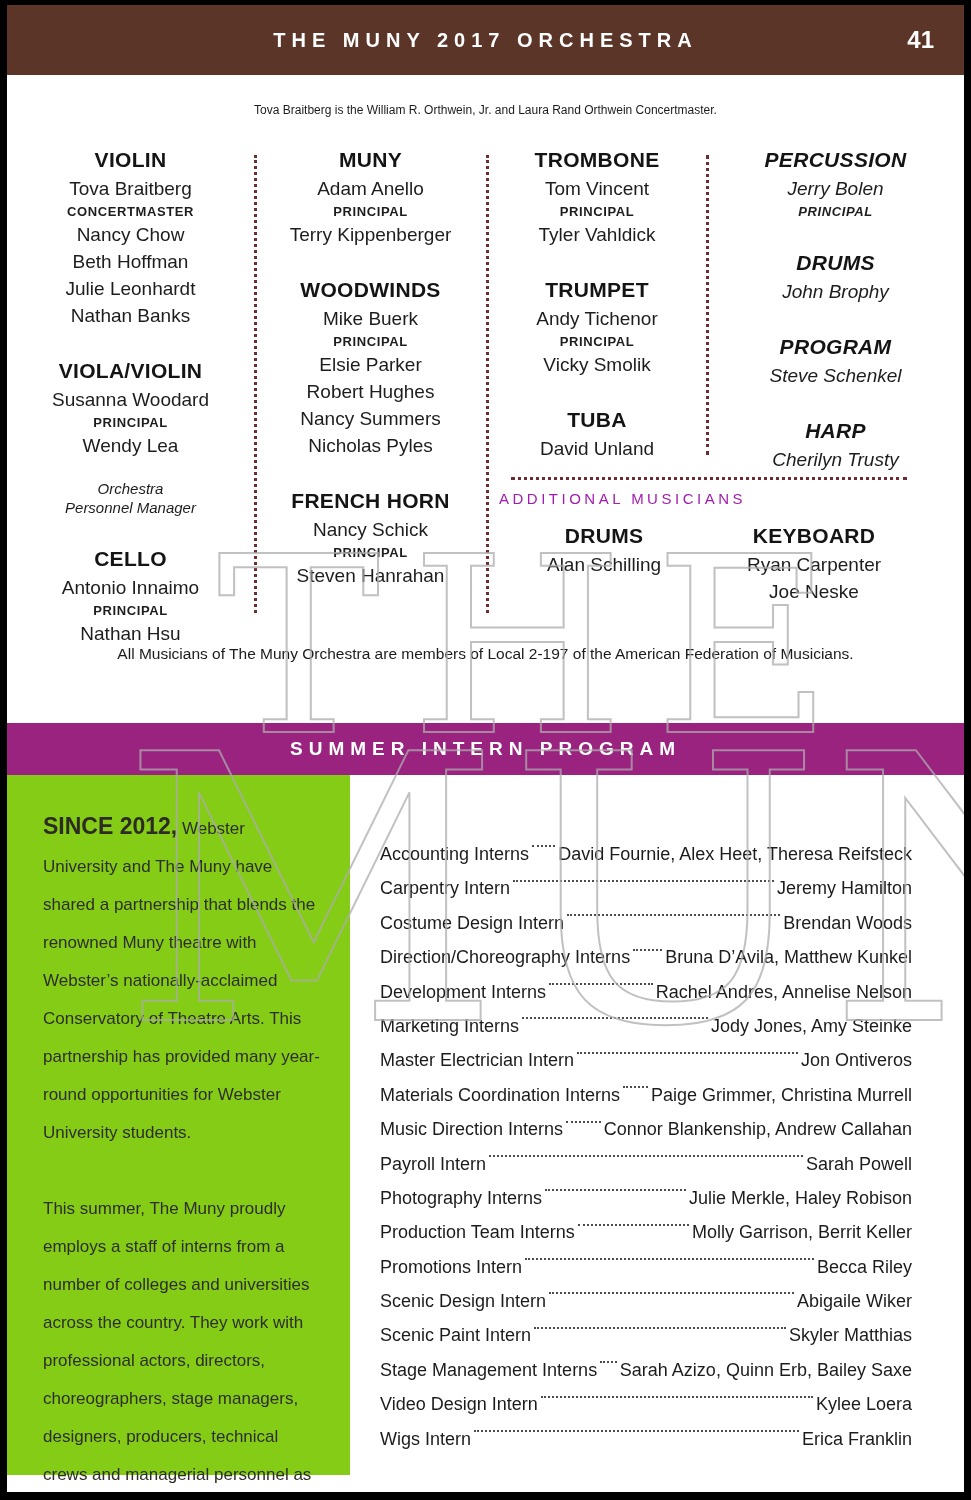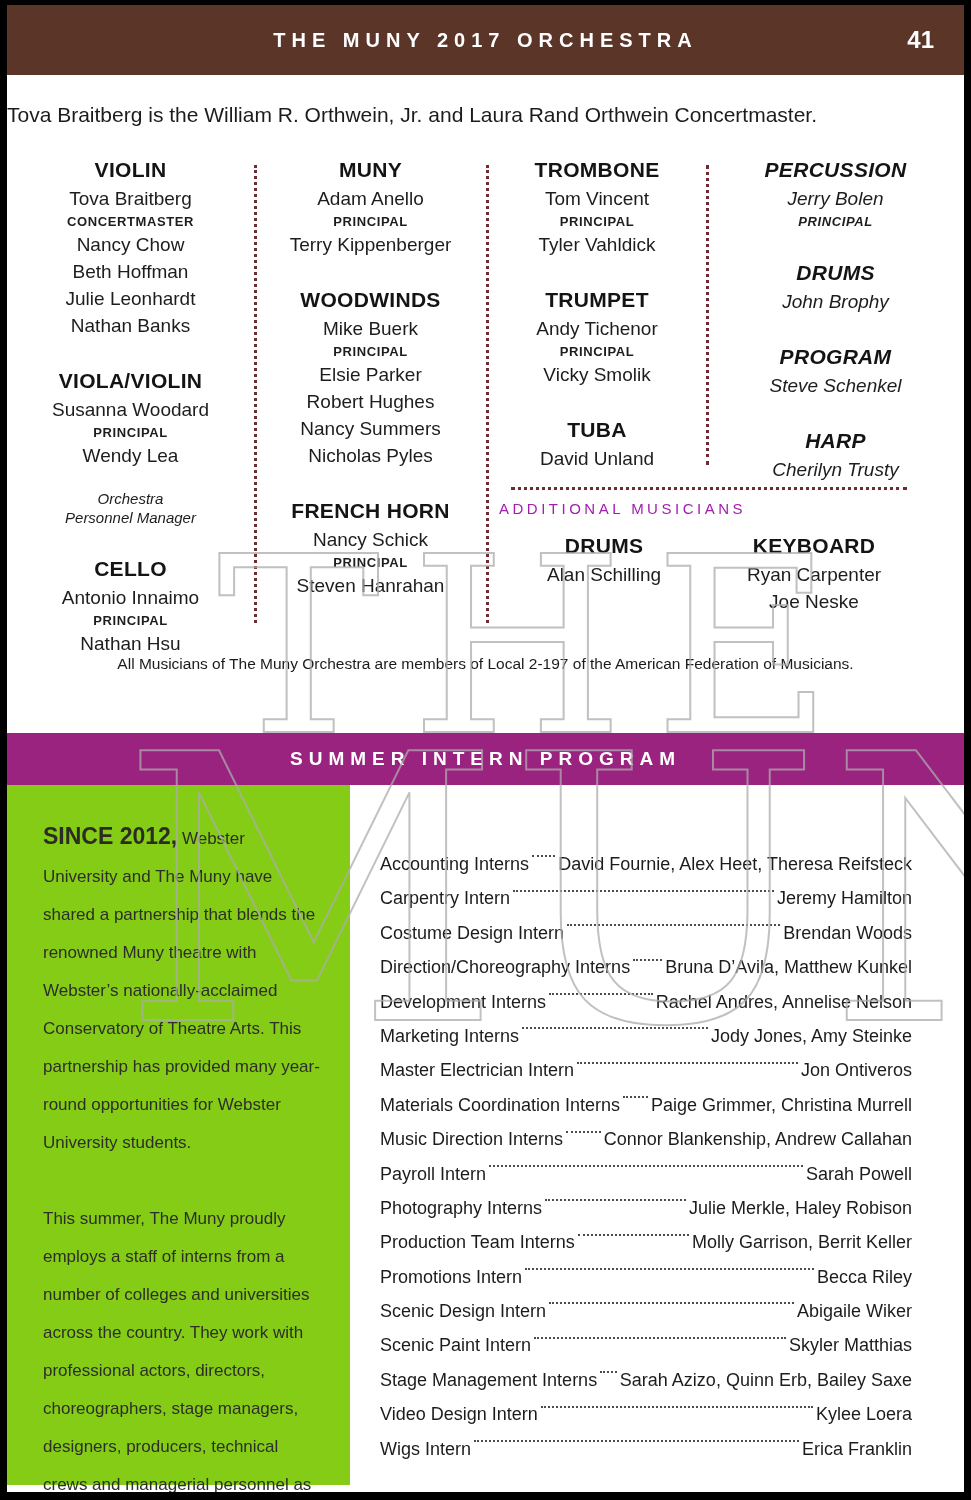--- a/index.html
+++ b/index.html
@@ -22,21 +22,21 @@
   .band-title {
     color:#fff; font-weight:bold; font-size:20px; letter-spacing:6px;
   }
   .band-pagenum {
     position:absolute; right:30px; top:50%; transform:translateY(-50%);
     color:#fff; font-weight:bold; font-size:24px;
   }
 
   
   .concertmaster {
-    margin-top:28px; font-size:21px; color:#1c1c1c;
+    margin-top:28px; text-align:center; font-size:12px; color:#1c1c1c;
   }
 
   
   .orchestra { position:relative; margin-top:30px; height:470px; }
   .ocol { position:absolute; top:0; text-align:center; }
   .ocol1 { left:0;     width:247px; }
   .ocol2 { left:247px; width:233px; }
   .ocol3 { left:480px; width:220px; }
   .ocol4 { left:700px; width:257px;font-style:italic; }
   .vline {

